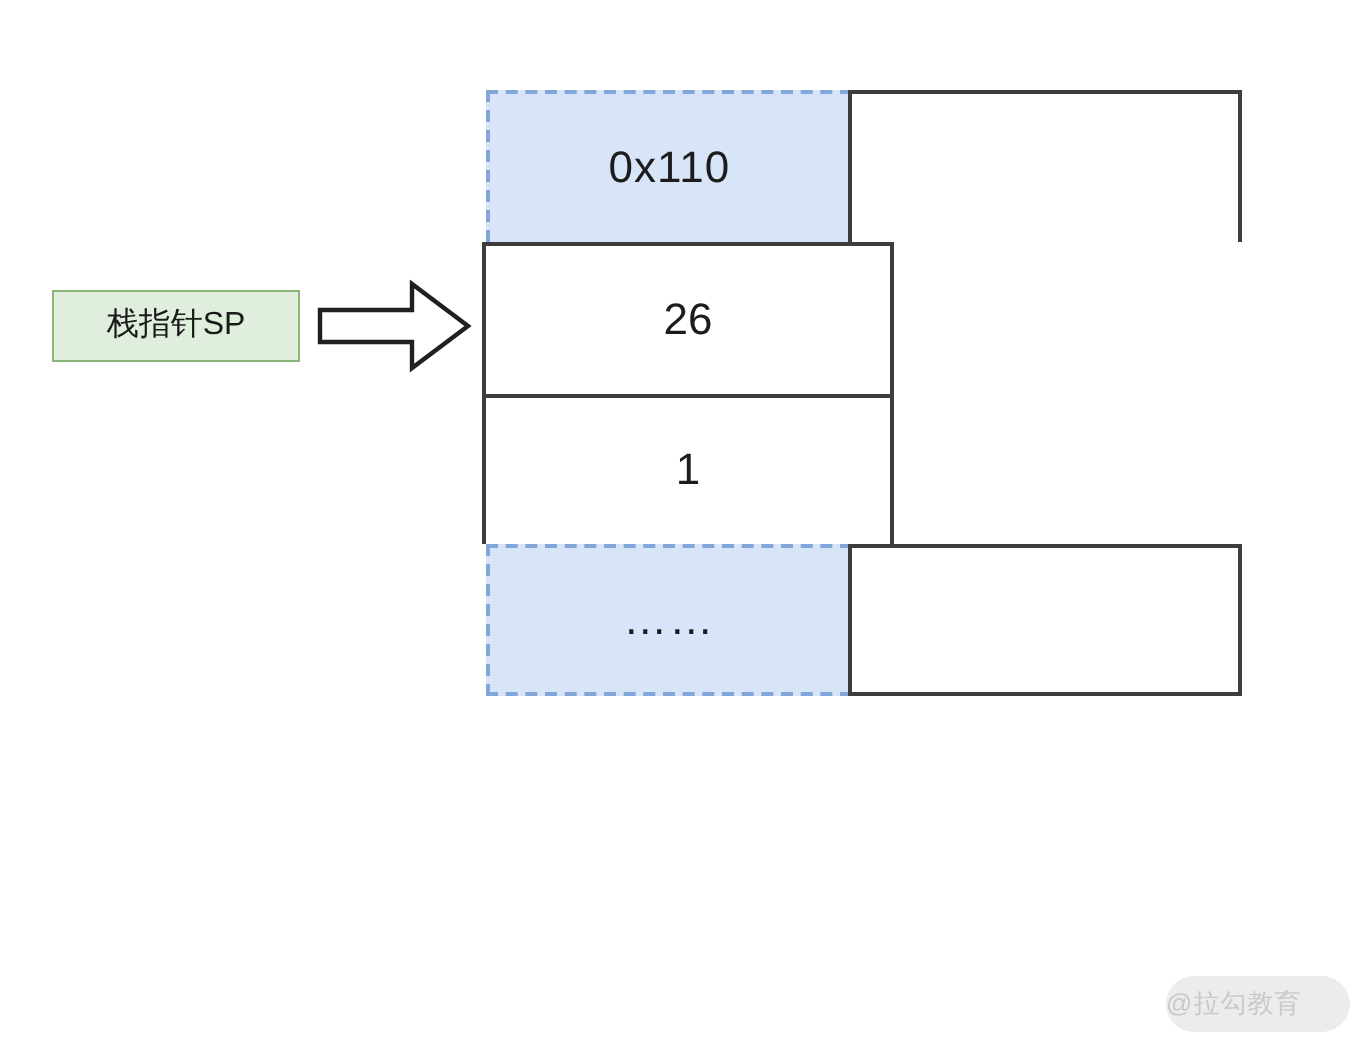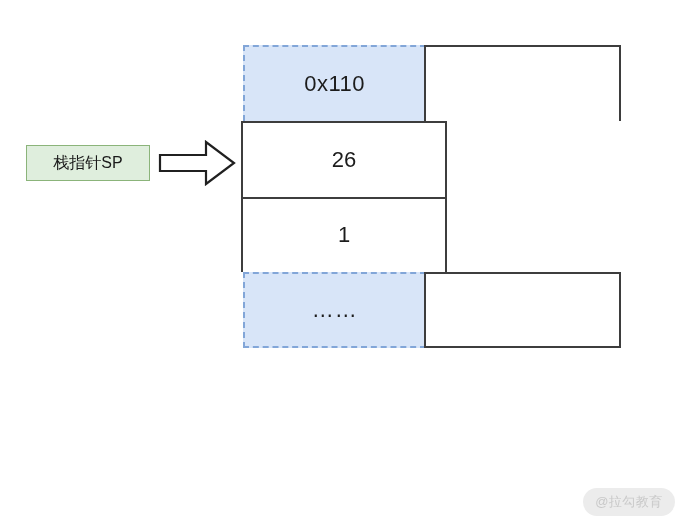--- a/index.html
+++ b/index.html
@@ -110,21 +110,21 @@
   .watermark {
     position: absolute;
     left: 583px;
     top: 488px;
     width: 92px;
     height: 28px;
     border-radius: 14px;
     background: #ececec;
     display: flex;
     align-items: center;
-    justify-content: center;
+    justify-content: flex-start;
     font-size: 13px;
     color: #c9c9c9;
     letter-spacing: 0.5px;
     white-space: nowrap;
   }
 </style>
 </head>
 <body>
 
 <div id="canvas">

